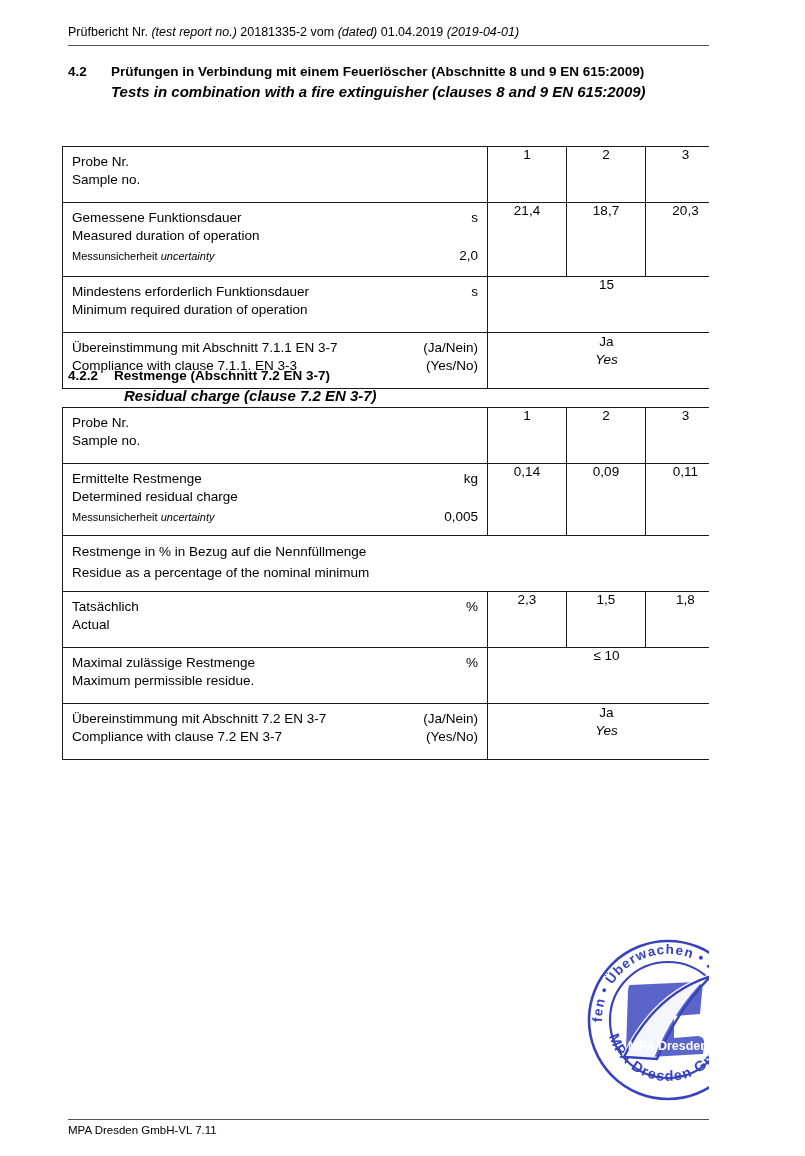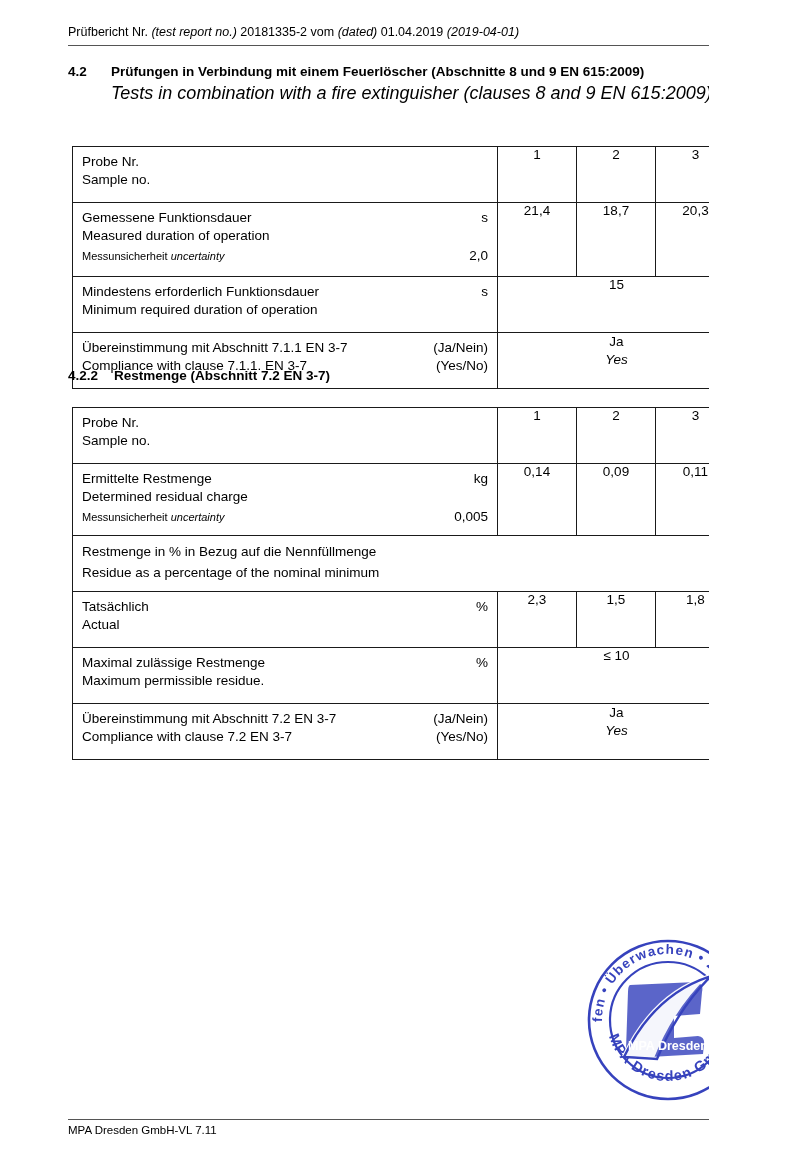--- a/index.html
+++ b/index.html
@@ -62,36 +62,36 @@
     flex: 0 0 auto;
   }
   .sec-num.n42 { width: 43px; }
   .sec-num.n421 { width: 46px; }
   .sec-txt-de {
     font-weight: bold;
     font-size: 13.5px;
     line-height: 1.42;
   }
   .sec-txt-en {
-    font-weight: normal;
+    font-weight: bold;
     font-style: italic;
-    font-size: 18px;
+    font-size: 15px;
     line-height: 1.42;
   }
   .sec-indent-42 { padding-left: 43px; }
   .sec-indent-421 { padding-left: 56px; }
 
   #sec-42 { top: 62px; }
   #sec-421 { top: 105px; }
   #sec-422 { top: 366px; }
 
   
   .tbl {
     position: absolute;
-    left: 72px;
+    left: 62px;
     width: 663px;
     border-collapse: collapse;
     table-layout: fixed;
   }
   #table-421 { top: 146px; }
   #table-422 { top: 407px; }
 
   .tbl td {
     border: 1.3px solid #1a1a1a;
     padding: 0;
@@ -278,37 +278,40 @@
       </tr>
 
       <tr>
         <td>
           <div class="cell-label" style="min-height:42px;">
             <div class="line-de">
               <span>Übereinstimmung mit Abschnitt 7.1.1 EN 3-7</span>
               <span class="unit">(Ja/Nein)</span>
             </div>
             <div class="line-en">
-              <span>Compliance with clause 7.1.1. EN 3-7</span>
+              <span>Compliance with clause 7.1.1. EN 3-3</span>
               <span class="unit">(Yes/No)</span>
             </div>
           </div>
         </td>
         <td class="cell-val-mid" colspan="3">
           <div>Ja</div>
           <div style="font-style:italic;">Yes</div>
         </td>
       </tr>
     </tbody>
   </table>
 
   <div class="sec" id="sec-422">
     <div class="sec-row">
       <span class="sec-num n421">4.2.2</span>
       <span class="sec-txt-de">Restmenge (Abschnitt 7.2 EN 3-7)</span>
+    </div>
+    <div class="sec-indent-421">
+      <span class="sec-txt-en">Residual charge (clause 7.2 EN 3-7)</span>
     </div>
   </div>
 
   <table class="tbl" id="table-422">
     <colgroup>
       <col style="width:425px">
       <col style="width:79px">
       <col style="width:79px">
       <col style="width:80px">
     </colgroup>

